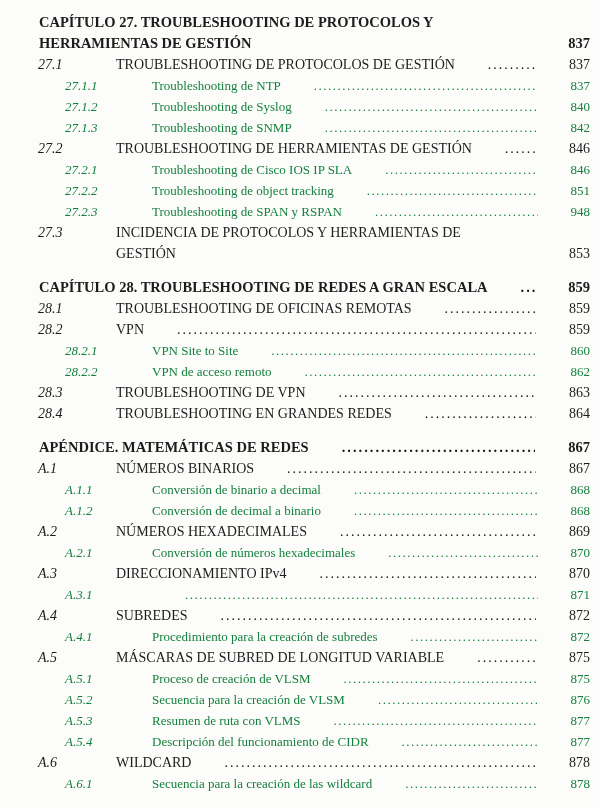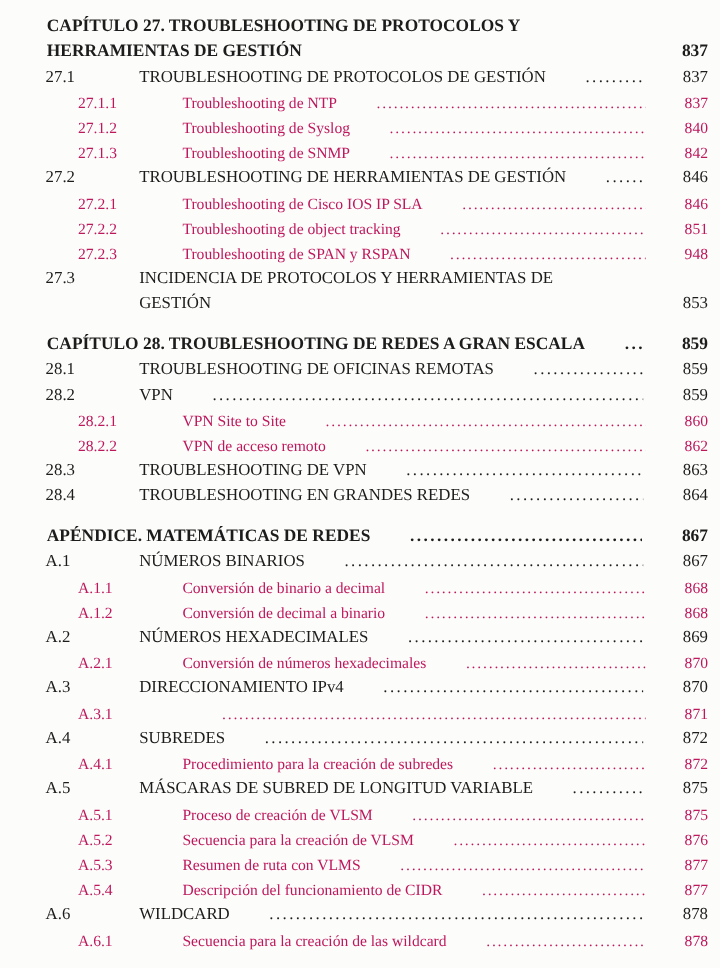--- a/index.html
+++ b/index.html
@@ -18,21 +18,21 @@
     height: 807px;
     padding: 12px 10px 8px 8px;
   }
   .entry {
     display: grid;
     grid-template-columns: 0px auto 1fr max-content;
     align-items: baseline;
     line-height: 21px;
     gap: 31px;
   }
-  .entry .num   { grid-column: 1; white-space: nowrap; }
+  .entry .num   { grid-column: 1; white-space: nowrap; font-style: italic; }
   .entry .title { grid-column: 2; }
   .entry .leader {
     grid-column: 3;
     overflow: hidden;
     white-space: nowrap;
     margin: 0 2px;
     align-self: stretch;
     display: flex;
     align-items: flex-end;
   }
@@ -55,21 +55,21 @@
   
   .level-1 {
     font-size: 14px;
     padding-left: 30px;
     grid-template-columns: 47px auto 1fr max-content;
   }
 
   
   .level-2 {
     font-size: 13px;
-    color: #be185d;
+    color: #15803d;
     padding-left: 57px;
     grid-template-columns: 56px auto 1fr max-content;
   }
   .level-2 .leader::after { letter-spacing: 1.5px; }
 </style>
 </head>
 <body>
 
 <div class="page">
   <div id="toc">

